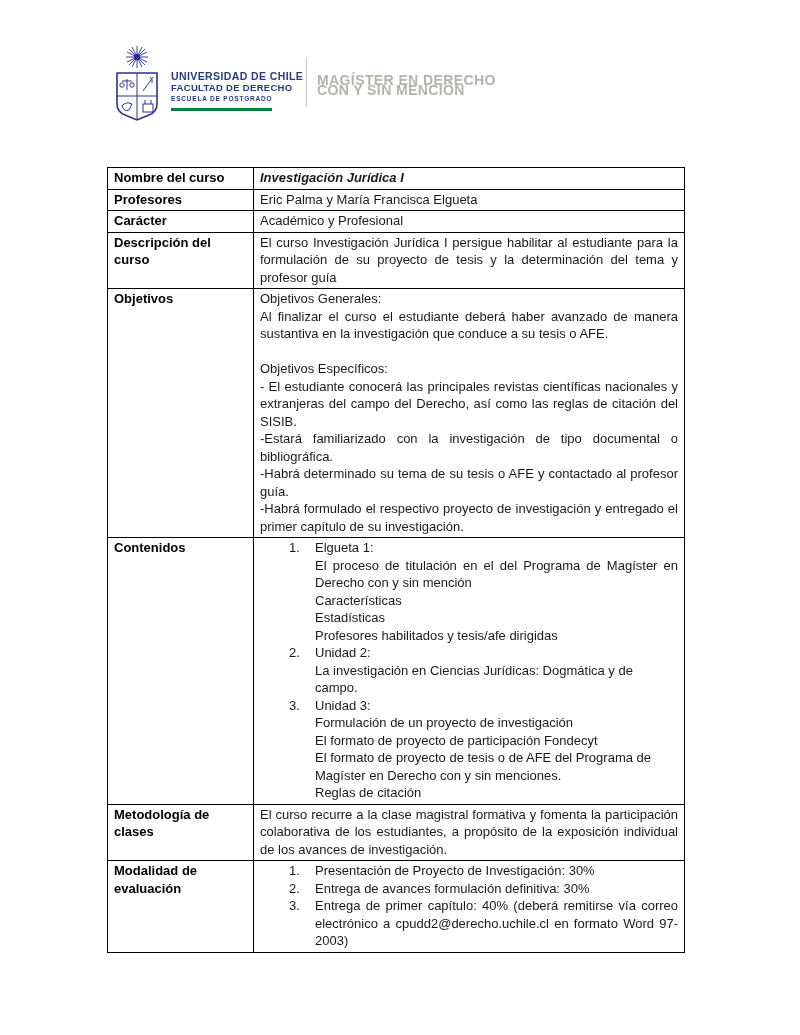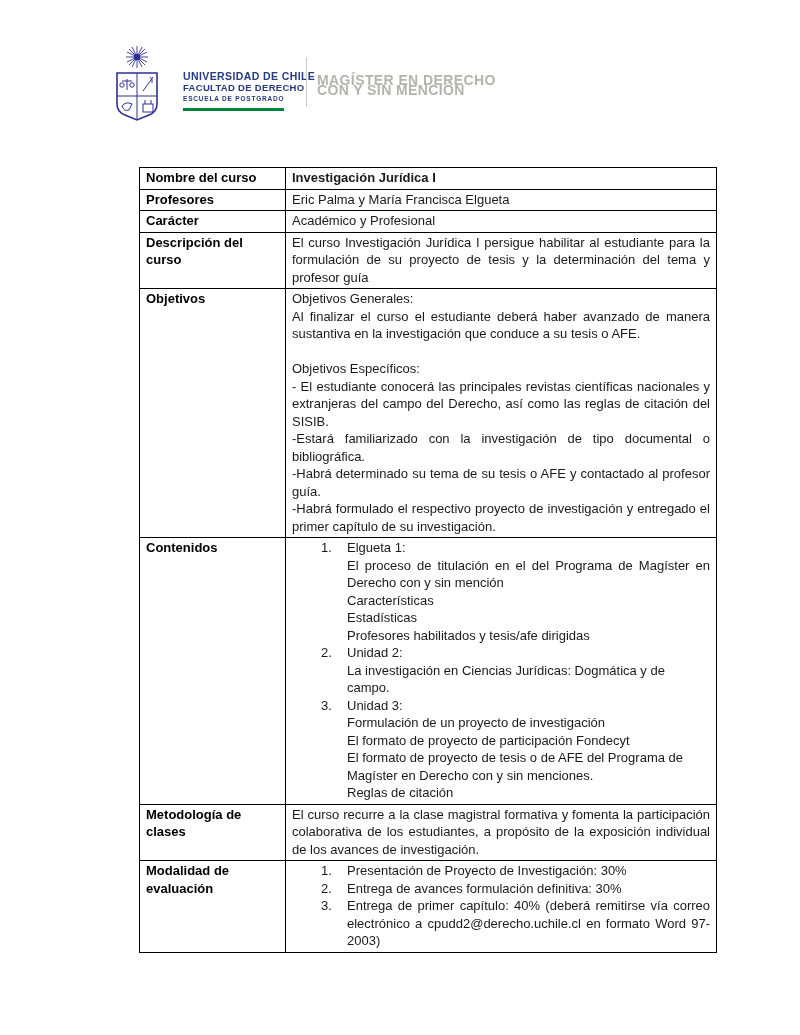--- a/index.html
+++ b/index.html
@@ -2,36 +2,36 @@
 <html><head>
 <meta charset="utf-8">
 <style>
   html,body{margin:0;padding:0;background:#fff;}
   .page{position:relative;width:800px;height:1035px;background:#fff;overflow:hidden;
         font-family:"Liberation Sans",sans-serif;color:#1a1a1a;}
 
   
   .brand{position:absolute;left:112px;top:44px;display:flex;}
   .brand svg{display:block;}
-  .brand-text{margin-left:21px;padding-top:26px;color:#253B7E;}
+  .brand-text{margin-left:9px;padding-top:26px;color:#253B7E;}
   .uni{font-size:10.5px;font-weight:bold;letter-spacing:0.4px;line-height:12px;}
   .fac{font-size:9.5px;font-weight:bold;letter-spacing:0.3px;line-height:11px;}
   .sch{font-size:6.5px;font-weight:bold;letter-spacing:0.8px;line-height:8px;margin-top:2px;}
   .green-rule{width:101px;height:3px;background:#00843D;margin-top:5px;}
   .vdivider{position:absolute;left:306px;top:57px;width:1px;height:50px;background:#C9C9C1;}
   .program{position:absolute;left:317px;top:76px;font-size:14px;line-height:9.5px;
            letter-spacing:0.4px;color:#B4B4AC;font-weight:bold;}
 
   
   table.syllabus{position:absolute;left:107px;top:167px;width:577px;border-collapse:collapse;
-                 table-layout:fixed;font-size:13px;line-height:17.5px;margin-left:32px;}
+                 table-layout:fixed;font-size:13px;line-height:17.5px;}
   table.syllabus td{border:1.5px solid #000;vertical-align:top;padding:1px 6px 2px 6px;
                     overflow:hidden;}
   td.lbl{font-weight:bold;color:#000;}
-  .bold{font-weight:bold;}
+  .bold{font-weight:bold;font-style:italic;}
   .just{text-align:justify;}
   .blank{height:17.5px;}
 
   
   .oli{display:flex;margin-left:29px;}
   .oli .num{flex:none;width:26px;}
   .oli .body{flex:1;min-width:0;}
 </style>
 </head>
 <body>

